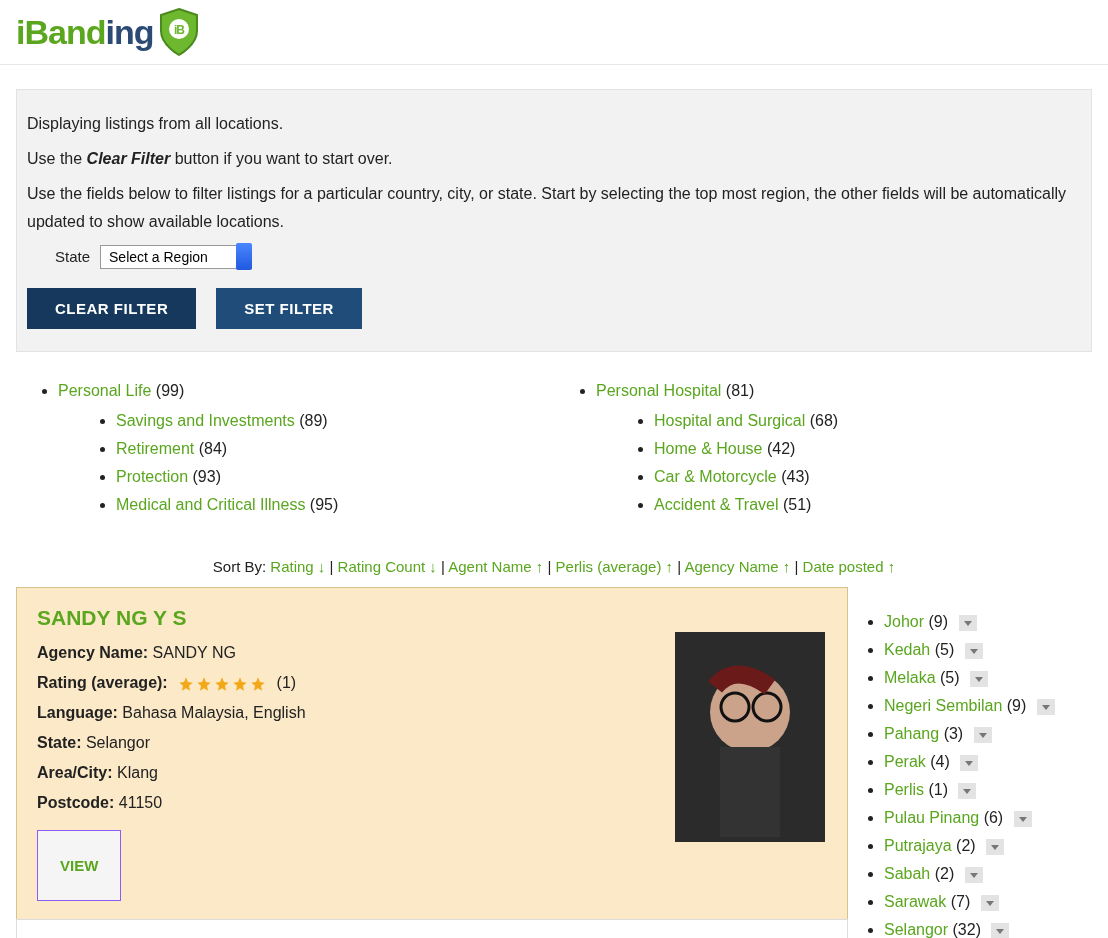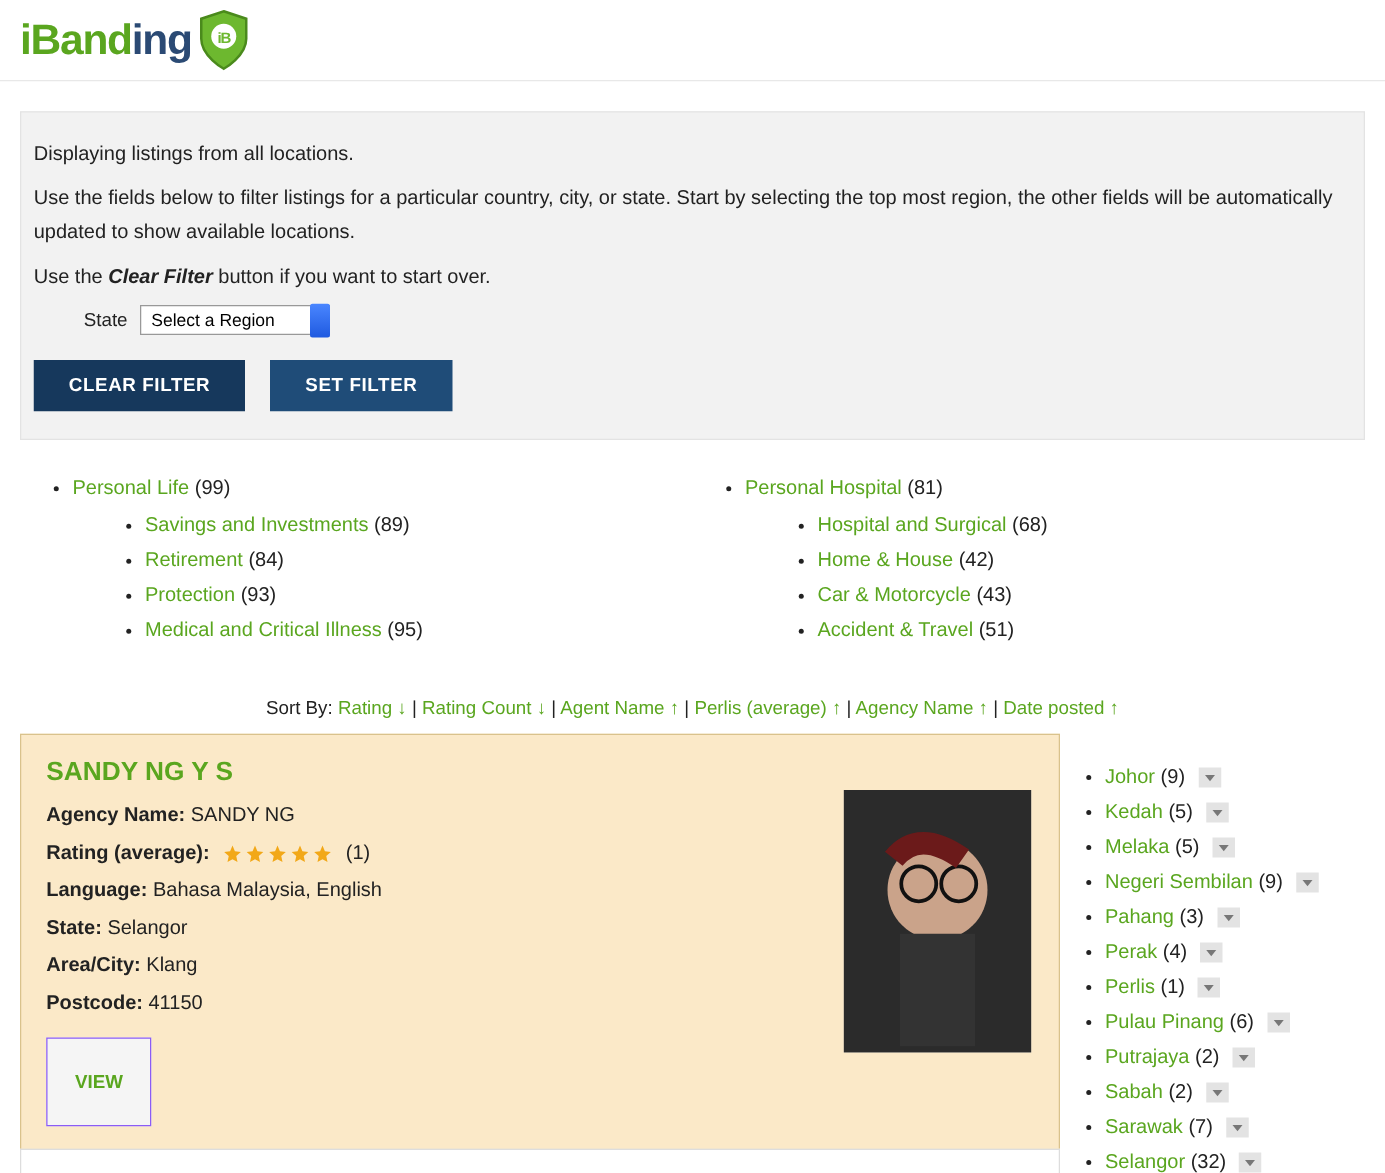--- a/index.html
+++ b/index.html
@@ -17,21 +17,21 @@
   .page { padding-top: 0; }
 
   
   .top-buttons { display: flex; gap: 20px; padding: 14px 24px; }
   .top-buttons button { background: #e6e6e6; color: #777; border: none; padding: 10px 18px; font-size: 15px; font-weight: 600; }
 
   
   .filter-box { background: #f2f2f2; border: 1px solid #e3e3e3; margin: 24px 16px 0; padding: 20px 10px 22px; font-size: 16px; line-height: 1.7; }
   .filter-box p { margin-bottom: 8px; }
   .filter-box b { font-weight: 700; font-style: italic; }
-  .state-row { display: flex; align-items: center; gap: 10px; margin: 6px 0 18px 40px; }
+  .state-row { display: flex; align-items: center; gap: 10px; margin: 6px 0 18px 28px; }
   .state-row label { font-size: 15px; }
   select.region { font-size: 14px; padding: 2px 4px; width: 152px; background:#fff; border:1px solid #999; }
   .sel-wrap { position: relative; display: inline-block; }
   .sel-wrap::after { content:""; position:absolute; right:0; top:0; bottom:0; width:16px; background: linear-gradient(#4a86ff,#1f5ae0); border-radius:2px; pointer-events:none; }
   .sel-wrap .arrows { position:absolute; right:3px; top:2px; font-size:9px; color:#fff; line-height:8px; pointer-events:none; }
   .btn-row { display: flex; gap: 20px; }
   .btn-row button { background: #1f4c78; color:#fff; border:none; font-weight:700; font-size:15px; padding: 12px 28px; letter-spacing: .5px; }
   .btn-row button:first-child { background:#16385c; }
 
   
@@ -85,24 +85,24 @@
       <svg class="logo-shield" viewBox="0 0 44 50">
         <path d="M22 2 L40 8 V24 C40 38 22 48 22 48 C22 48 4 38 4 24 V8 Z" fill="#6db82f" stroke="#4a8a1c" stroke-width="2"></path>
         <circle cx="22" cy="22" r="10" fill="#fff"></circle>
         <text x="22" y="27" text-anchor="middle" font-size="12" font-weight="bold" fill="#6db82f">iB</text>
       </svg>
     </div>
   </div>
 
   <div class="filter-box">
     <p>Displaying listings from all locations.</p>
-    <p>Use the fields below to filter listings for a particular country, city, or state. Start by selecting the top most region, the other fields will be automatically updated to show available locations.</p>
     <p>
       <span>Use the </span><b>Clear Filter</b><span> button if you want to start over.</span>
     </p>
+    <p>Use the fields below to filter listings for a particular country, city, or state. Start by selecting the top most region, the other fields will be automatically updated to show available locations.</p>
     <div class="state-row">
       <label>State</label>
       <span class="sel-wrap">
         <select class="region">
           <option>Select a Region</option>
         </select>
         <span class="arrows">▲<br>▼</span>
       </span>
     </div>
     <div class="btn-row">

